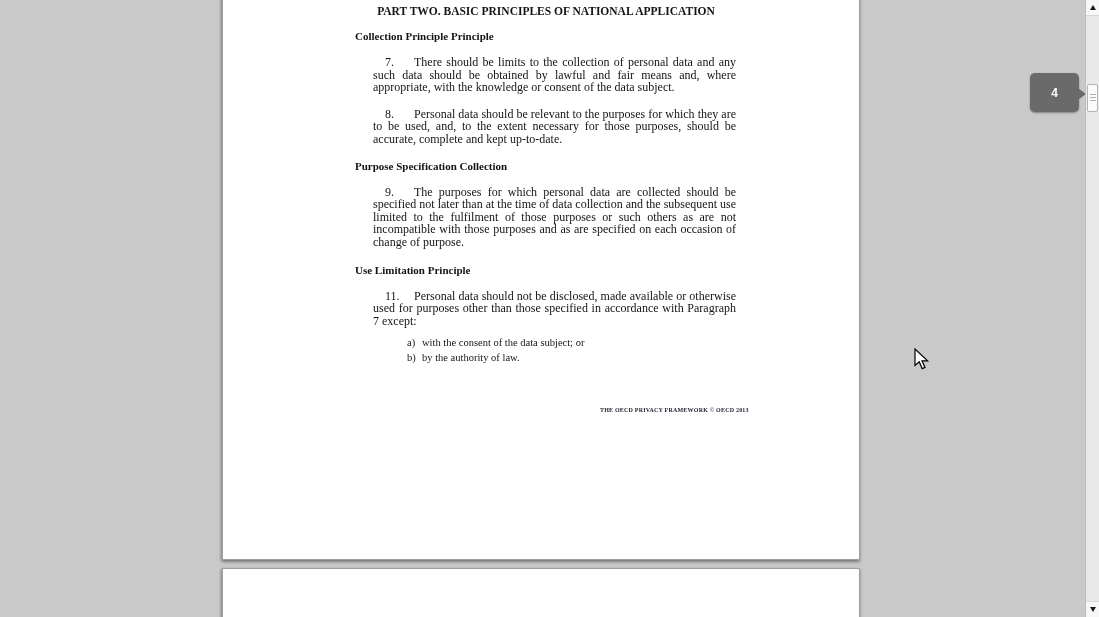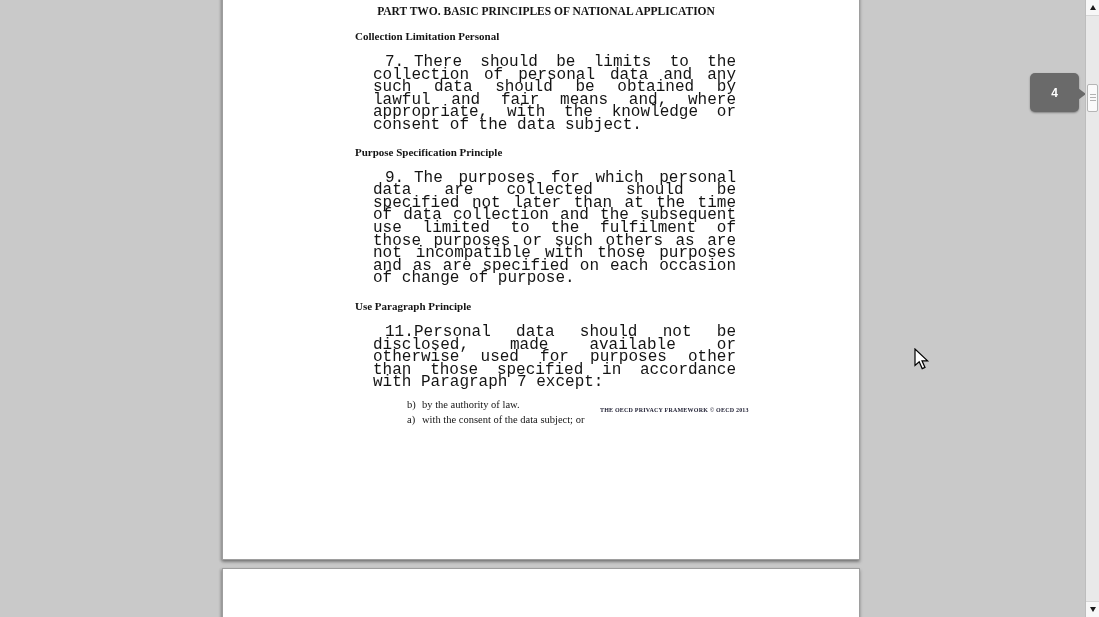--- a/index.html
+++ b/index.html
@@ -41,27 +41,26 @@
     white-space: nowrap;
   }
 
   .sec h2 {
     font-size: 11px;
     font-weight: bold;
     line-height: 13px;
     margin: 0;
   }
   .sec p {
-    font-size: 16px;
+    font-size: 12px;
     line-height: 12.6px;
     text-align: justify;
     margin: 0 0 0 18px;
     width: 363px;
     text-indent: 12px;
-    font-family: Liberation Mono, monospace;
   }
   .pnum { display: inline-block; width: 29px; text-indent: 0; }
 
   .sec1 h2 { margin-top: 12px; }
   .sec1 p  { margin-top: 13px; }
   .sec2 h2 { margin-top: 9px;  }
   .sec2 p  { margin-top: 14px; }
   .sec3 h2 { margin-top: 14px; }
   .sec3 p  { margin-top: 13px; }
   .sec4 h2 { margin-top: 15px; }
@@ -157,38 +156,39 @@
 <body>
 
 <div class="viewport">
 
   <div class="page page1">
     <div class="content">
 
       <div class="doc-title">PART TWO. BASIC PRINCIPLES OF NATIONAL APPLICATION</div>
 
       <section class="sec sec1">
-        <h2>Collection Limitation Personal</h2>
+        <h2>Collection Principle Principle</h2>
         <p><span class="pnum">7.</span><span>There should be limits to the collection of personal data and any such data should be obtained by lawful and fair means and, where appropriate, with the knowledge or consent of the data subject.</span></p>
       </section>
 
       <section class="sec sec2">
+        <p><span class="pnum">8.</span><span>Personal data should be relevant to the purposes for which they are to be used, and, to the extent necessary for those purposes, should be accurate, complete and kept up-to-date.</span></p>
       </section>
 
       <section class="sec sec3">
-        <h2>Purpose Specification Principle</h2>
+        <h2>Purpose Specification Collection</h2>
         <p><span class="pnum">9.</span><span>The purposes for which personal data are collected should be specified not later than at the time of data collection and the subsequent use limited to the fulfilment of those purposes or such others as are not incompatible with those purposes and as are specified on each occasion of change of purpose.</span></p>
       </section>
 
       <section class="sec sec4">
-        <h2>Use Paragraph Principle</h2>
+        <h2>Use Limitation Principle</h2>
         <p><span class="pnum">11.</span><span>Personal data should not be disclosed, made available or otherwise used for purposes other than those specified in accordance with Paragraph 7 except:</span></p>
         <div class="list">
+          <div class="li"><span class="li-label">a)</span><span>with the consent of the data subject; or</span></div>
           <div class="li"><span class="li-label">b)</span><span>by the authority of law.</span></div>
-          <div class="li"><span class="li-label">a)</span><span>with the consent of the data subject; or</span></div>
         </div>
       </section>
 
     </div>
 
     <div class="page-footer">THE OECD PRIVACY FRAMEWORK © OECD 2013</div>
   </div>
 
   <div class="page page2"></div>
 

